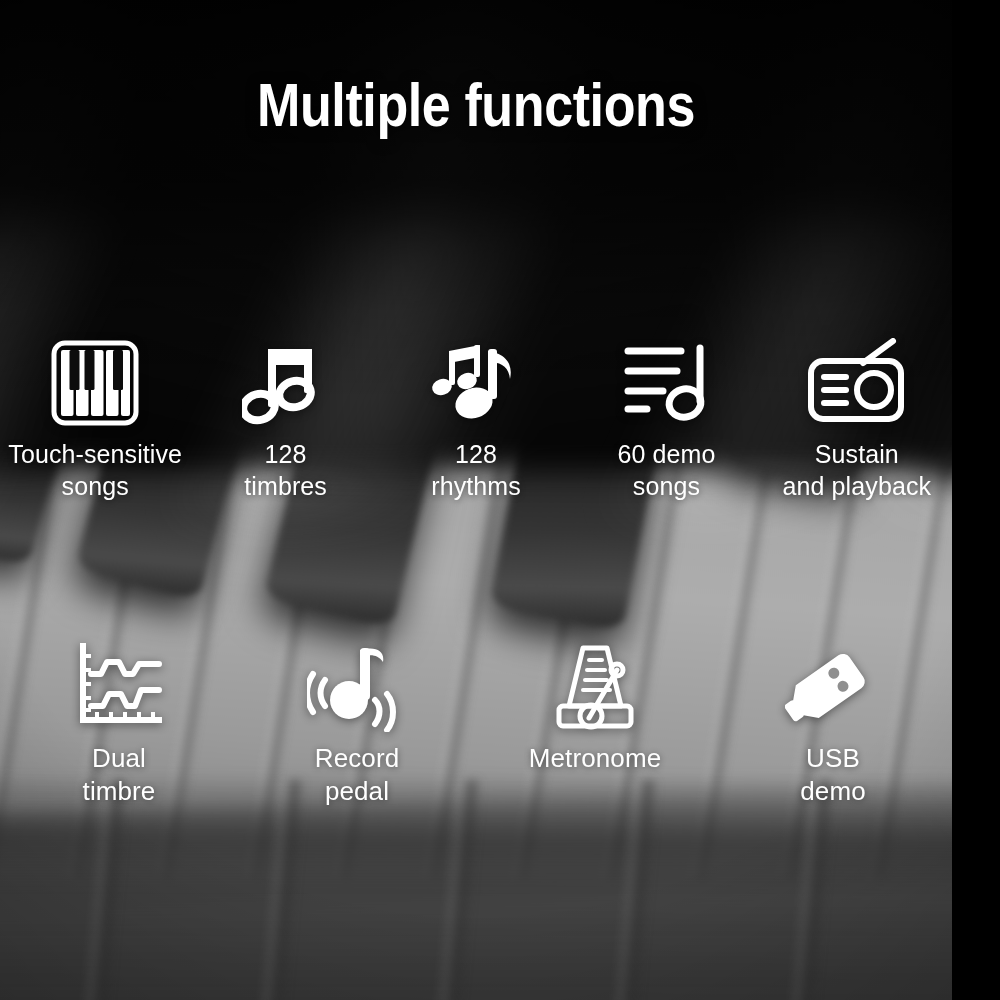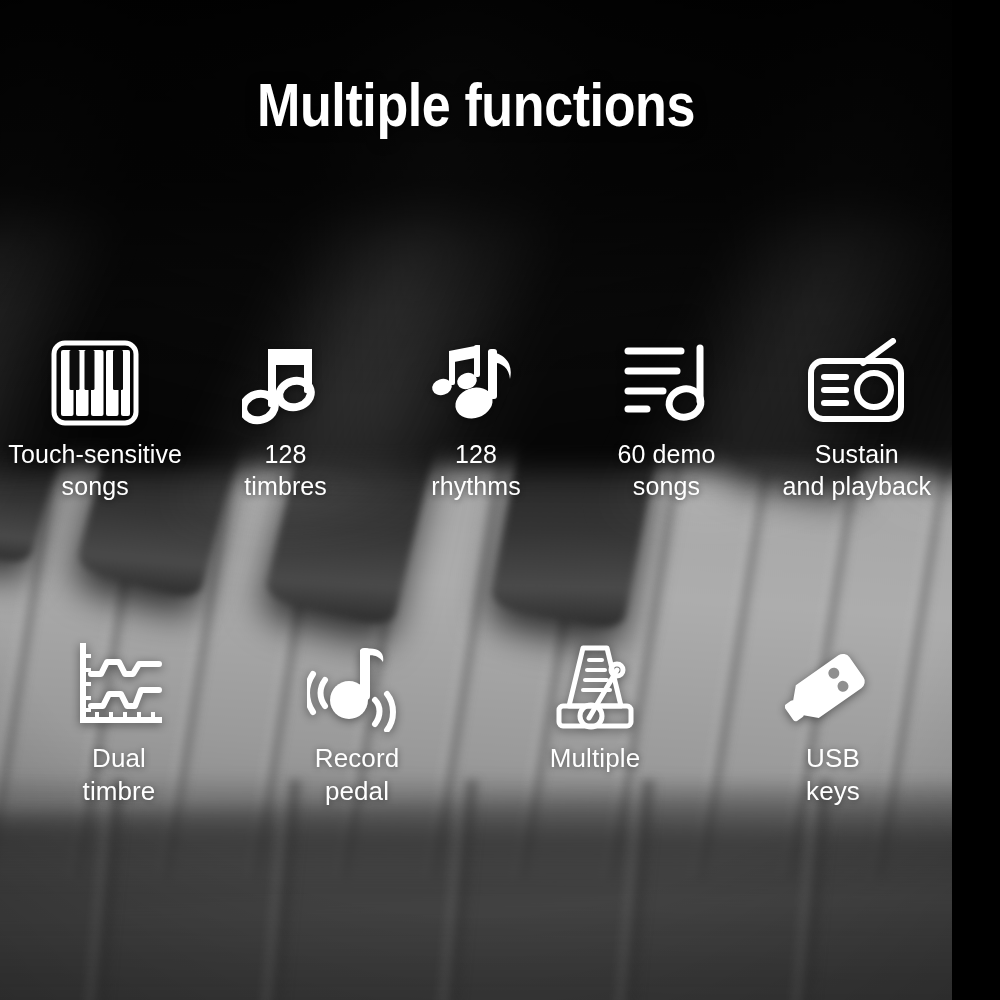--- a/index.html
+++ b/index.html
@@ -339,35 +339,35 @@
               <line x1="40" y1="30" x2="58" y2="30"></line>
               <line x1="38" y1="40" x2="60" y2="40"></line>
               <line x1="36" y1="50" x2="63" y2="50"></line>
             </g>
             <rect x="12" y="66" width="72" height="20" rx="4" fill="none" stroke="#fff" stroke-width="5"></rect>
             <line x1="70" y1="30" x2="42" y2="78" stroke="#fff" stroke-width="5" stroke-linecap="round"></line>
             <circle cx="70" cy="30" r="6" fill="none" stroke="#fff" stroke-width="5"></circle>
             <circle cx="44" cy="76" r="11" fill="none" stroke="#fff" stroke-width="5"></circle>
           </svg>
         </div>
-        <div class="label" style="white-space:pre-line">Multiple</div>
+        <div class="label" style="white-space:pre-line">Metronome</div>
       </div>
 
       <div class="cell">
         <div class="icon-wrap">
           <svg width="96" height="92" viewBox="0 0 96 92">
             <g transform="rotate(-35 48 46)">
               <path d="M18 24 L70 24 A8 8 0 0 1 78 32 L78 56 A8 8 0 0 1 70 64 L18 64 L6 52 L6 36 Z" fill="#fff"></path>
               <rect x="-4" y="34" width="12" height="20" rx="3" fill="#fff"></rect>
               <circle cx="56" cy="36" r="5.5" fill="#8f8f8f"></circle>
               <circle cx="56" cy="52" r="5.5" fill="#8f8f8f"></circle>
             </g>
           </svg>
         </div>
         <div class="label" style="white-space:pre-line">USB
-keys</div>
+demo</div>
       </div>
 
 
     </div>
 
   </div>
 </div>
 
 </body></html>

